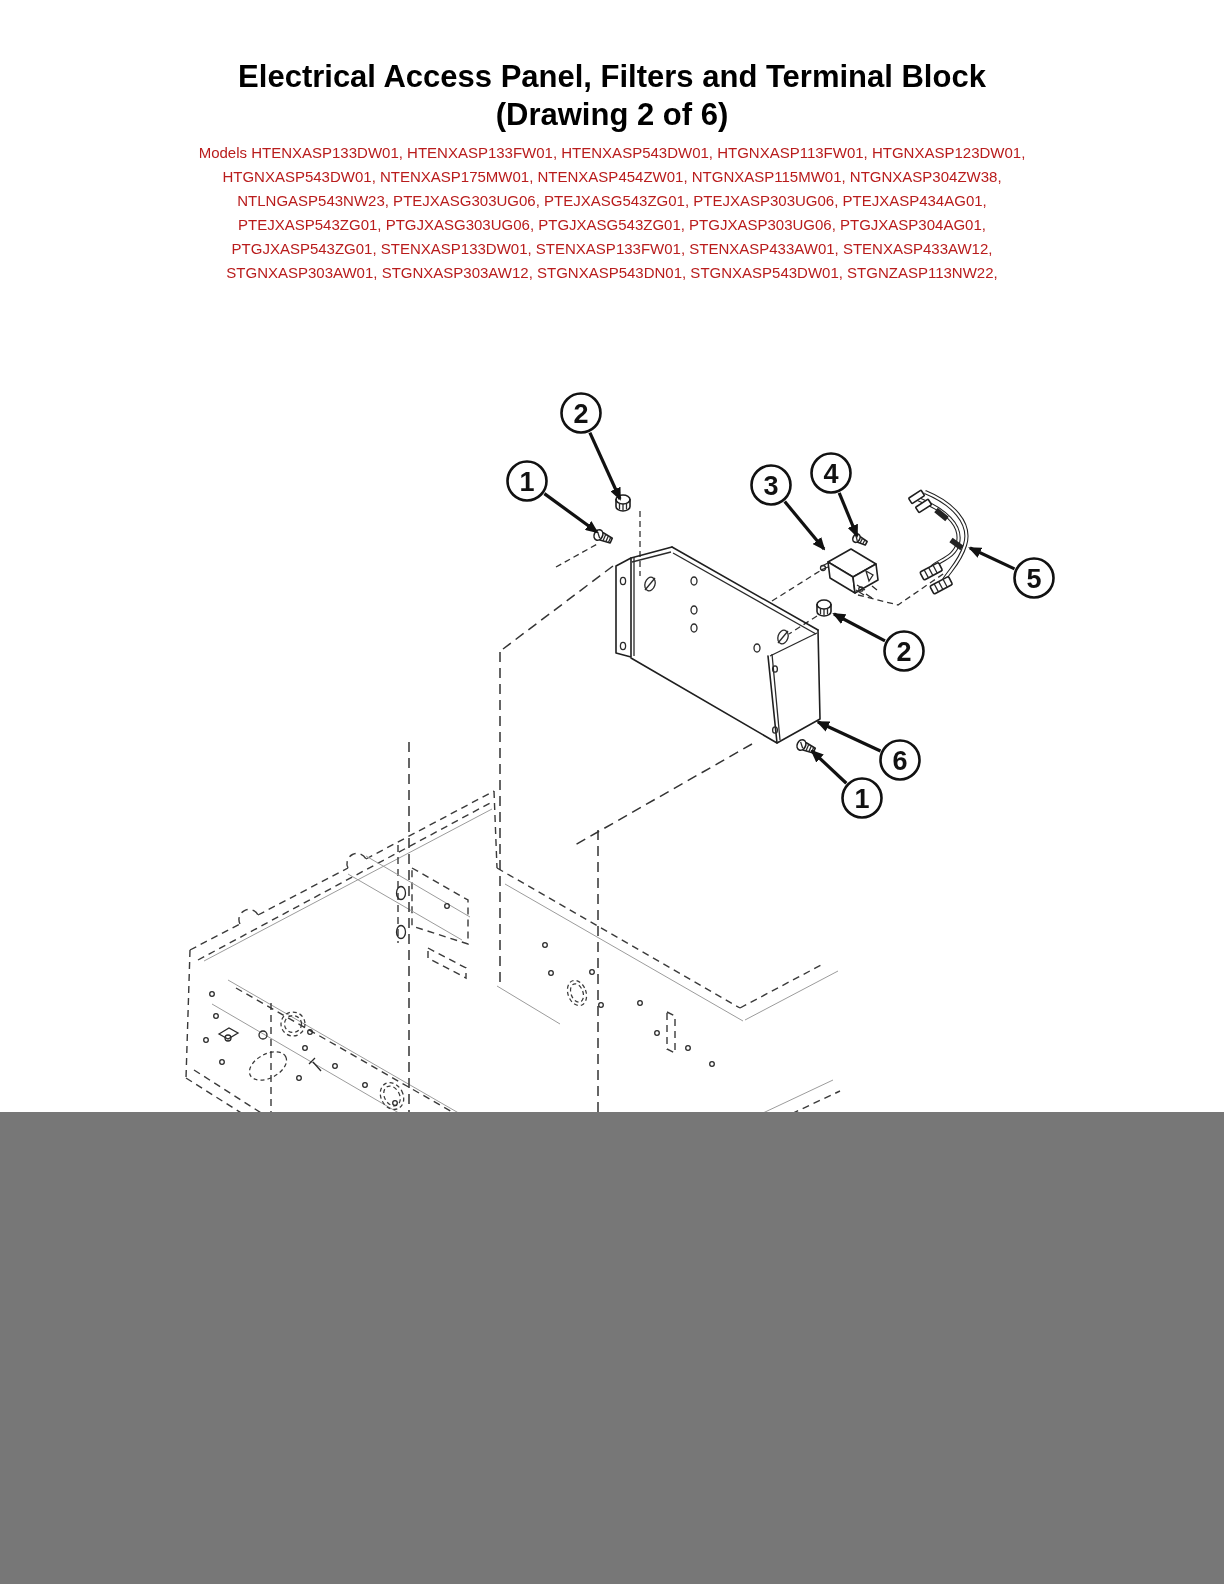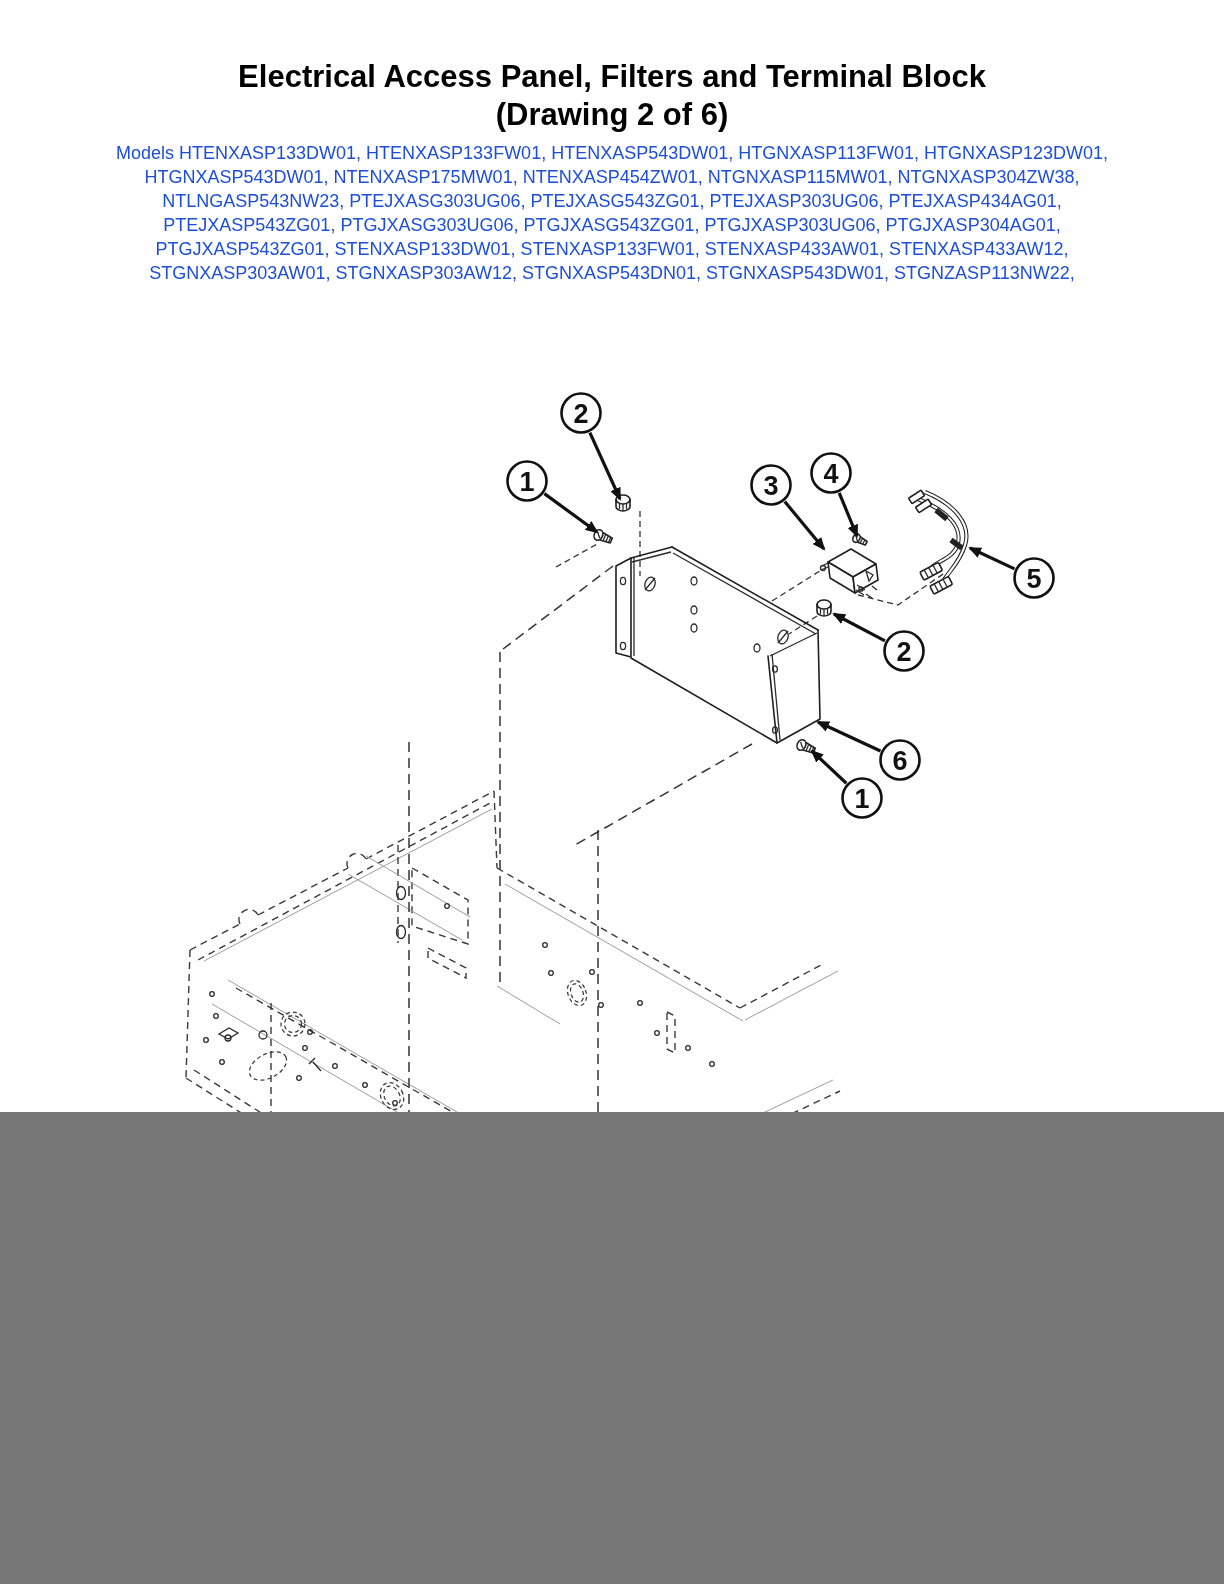--- a/index.html
+++ b/index.html
@@ -4,21 +4,21 @@
 <style>
   * { margin:0; padding:0; box-sizing:border-box; }
   html,body { background:#777; }
   .page {
     position:relative; width:1224px; height:1112px; background:#ffffff;
     margin:0 auto; overflow:hidden;
     font-family:"Liberation Sans", sans-serif; color:#000;
   }
   .title-block { padding-top:58px; text-align:center; }
   .title-block h1 { font-size:31px; line-height:38px; font-weight:bold; letter-spacing:0; }
-  .models { margin-top:7px; text-align:center; font-size:18px; line-height:24px; color:#1d4ed8; }
+  .models { margin-top:7px; text-align:center; font-size:15px; line-height:24px; color:#b91c1c; }
   .models div { white-space:nowrap; }
   svg.diagram { position:absolute; left:0; top:0; width:1224px; height:1584px; }
   .figure-code { position:absolute; left:888px; top:1283px; font-size:14px; color:#0f172a; }
   .footer { position:absolute; left:0; top:1497px; width:1224px; height:26px; font-size:16.5px; }
   .footer .pgnum { position:absolute; left:104px; top:0; font-size:17px; }
   .footer .copy { position:absolute; left:0; right:0; text-align:center; top:1px; }
   .footer .docnum { position:absolute; right:118px; top:1px; }
   
   .ink  { stroke:#1f1f1f; fill:none; stroke-width:1.6; stroke-linejoin:round; stroke-linecap:round; }
   .ink2 { stroke:#2a2a2a; fill:none; stroke-width:1.3; }

